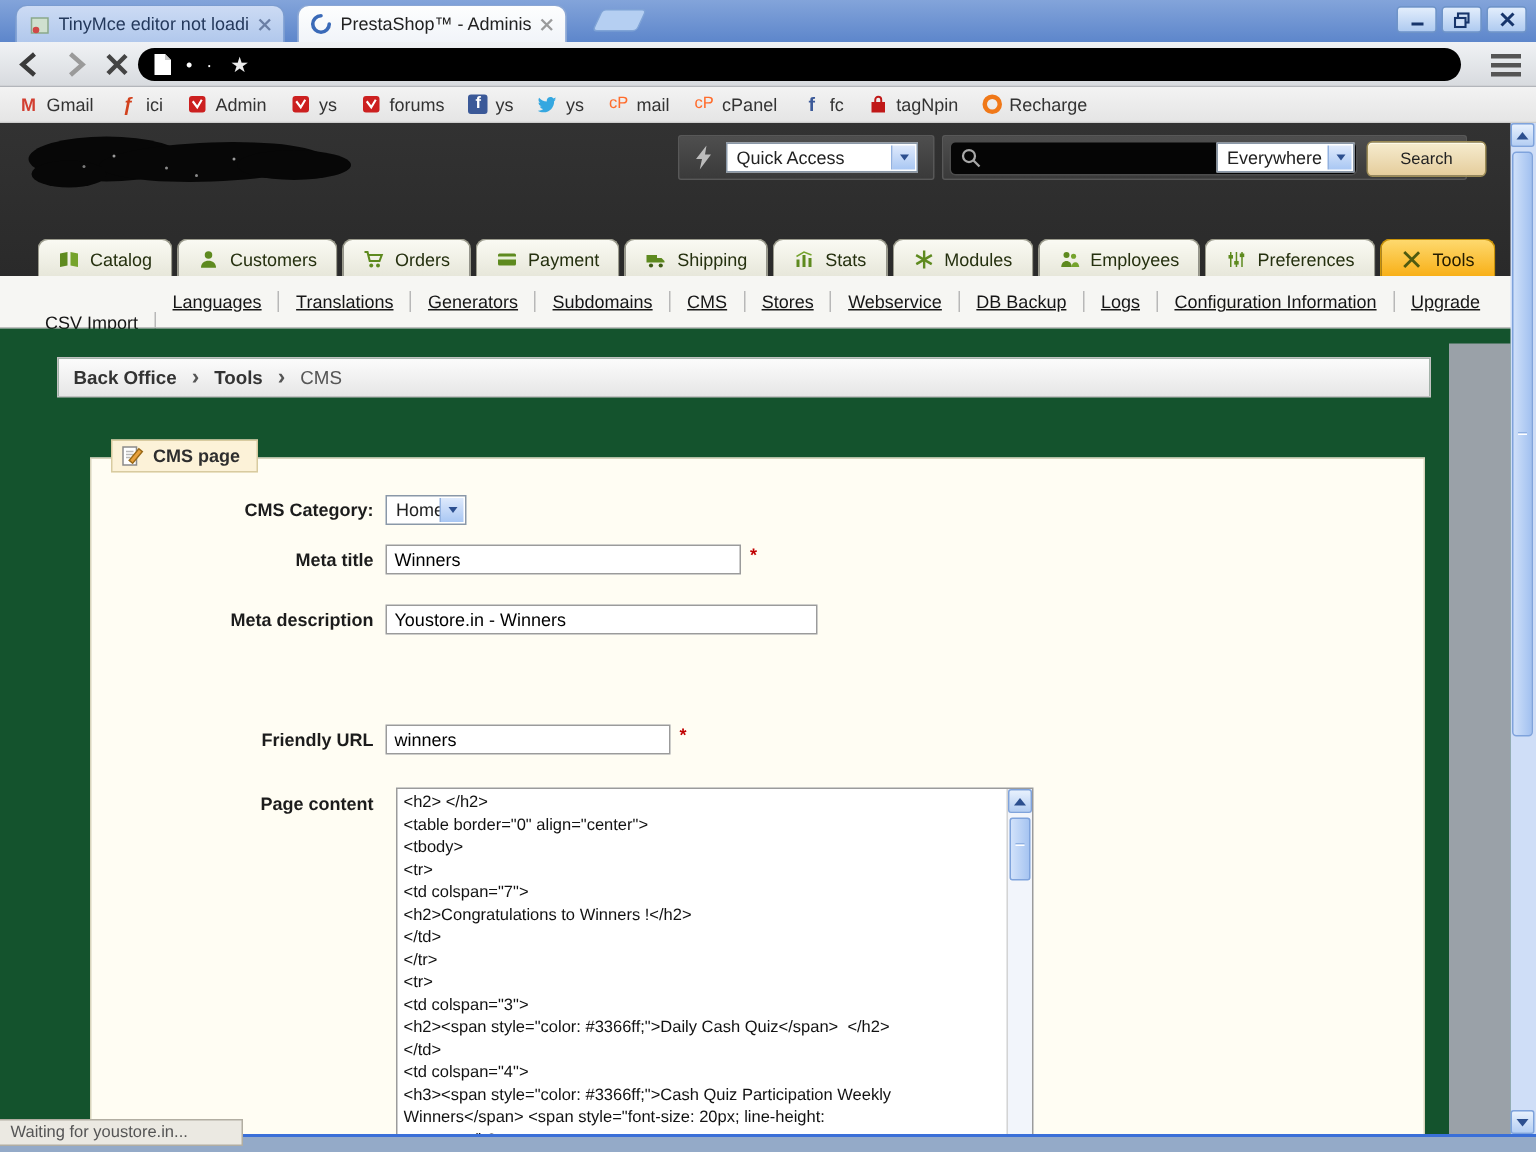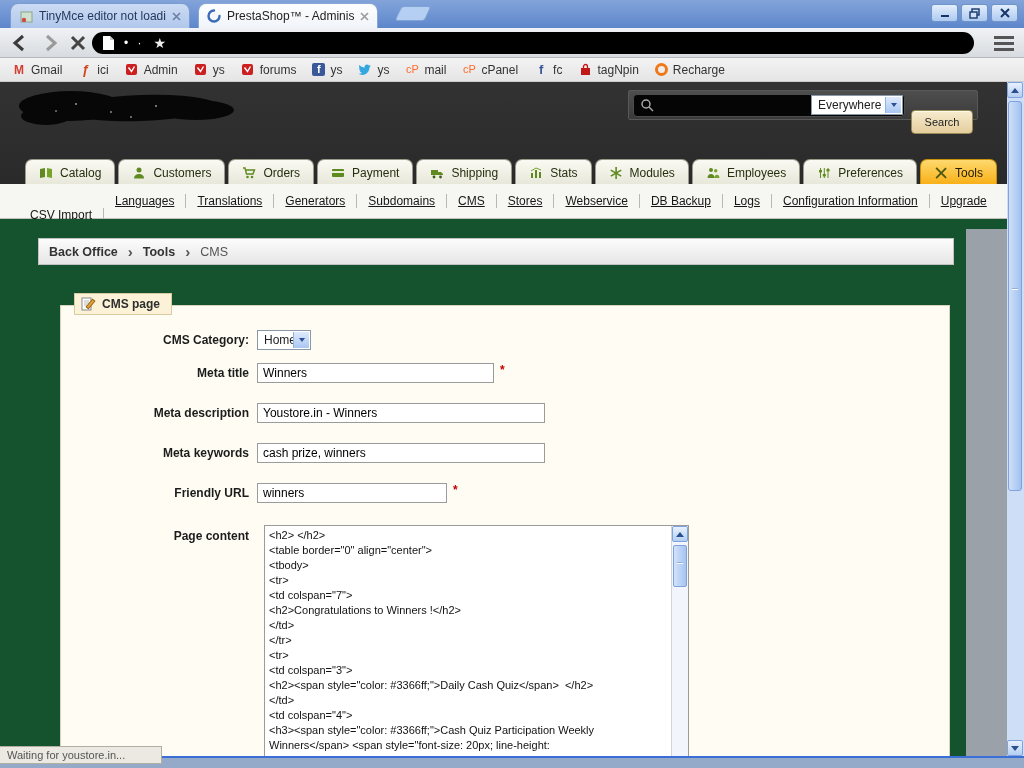--- a/index.html
+++ b/index.html
@@ -42,21 +42,21 @@
   #adminheader { position:absolute; top:82px; left:0; width:1024px; height:102px; background:linear-gradient(#323232,#2a2a2a); }
   #userline { position:absolute; left:24px; top:46px; display:flex; align-items:center; gap:5px; color:#e9e9e9; font-size:11.5px; }
   #userline .lk { text-decoration:underline; color:#fff; }
   #qa-panel { position:absolute; left:452px; top:8px; height:30px; display:flex; align-items:center; gap:9px; background:linear-gradient(#4e4e4e,#3a3a3a); padding:0 10px; border:1px solid #585858; border-radius:2px; }
   .xpselect { background:#fff; border:1px solid #8a98a8; height:20px; display:flex; align-items:center; font-size:12px; color:#222; padding-left:6px; position:relative; }
   .xparrow { position:absolute; right:1px; top:1px; bottom:1px; width:16px; background:linear-gradient(#dfeafc,#a9c7f3); border-left:1px solid #93b2e0; display:flex; align-items:center; justify-content:center; }
   .xparrow b { width:0; height:0; border-left:3px solid transparent; border-right:3px solid transparent; border-top:4px solid #2c4f8f; }
   #search-panel { position:absolute; left:628px; top:8px; width:350px; height:30px; background:linear-gradient(#4e4e4e,#3a3a3a); border:1px solid #585858; border-radius:2px; }
   #search-field { position:absolute; left:4px; top:3px; width:272px; height:23px; background:#050505; border:1px solid #4c4c4c; border-radius:4px; display:flex; align-items:center; padding-left:6px; }
   #scope-select { position:absolute; left:182px; top:4px; width:92px; }
-  #search-btn { position:absolute; left:282px; top:3px; width:62px; height:24px; background:linear-gradient(#f6eccf,#e5cd9c); border:1px solid #9a8a55; border-radius:4px; font-size:11px; color:#222; text-align:center; line-height:22px; box-shadow:inset 0 1px 0 #fffbe9;margin-top:16px; }
+  #search-btn { position:absolute; left:282px; top:3px; width:80px; height:24px; background:linear-gradient(#f6eccf,#e5cd9c); border:1px solid #9a8a55; border-radius:4px; font-size:11px; color:#222; text-align:center; line-height:22px; box-shadow:inset 0 1px 0 #fffbe9; }
 
   
   #navtabs { position:absolute; left:25px; bottom:0; display:flex; gap:3px; align-items:flex-end; }
   .ntab { padding:6px 13px 4px; border-radius:7px 7px 0 0; background:linear-gradient(#fafaf3,#e7e7da); border:1px solid #9a9a8c; border-bottom:none; display:flex; gap:7px; align-items:center; font-size:12px; color:#25300f; }
   .ntab-active { background:linear-gradient(#fed96e,#f8b018); border-color:#c8920a; color:#231b00; }
 
   
   #subnav { position:absolute; top:184px; left:0; width:1024px; height:35px; background:#f6f6f3; border-bottom:1px solid #bfbfbf; display:flex; align-items:center; padding-left:30px; font-size:12px; color:#161616; }
   .sn { text-decoration:underline; padding:0 11px; border-right:1px solid #b8b8b8; line-height:14px; }
   .sn:first-child { padding-left:0;margin-top:28px; }
@@ -260,20 +260,33 @@
     <ellipse cx="55" cy="20" rx="52" ry="15" fill="#070707"></ellipse>
     <ellipse cx="125" cy="22" rx="75" ry="13" fill="#070707" transform="rotate(-2 125 22)"></ellipse>
     <ellipse cx="180" cy="24" rx="38" ry="10" fill="#070707"></ellipse>
     <ellipse cx="30" cy="30" rx="25" ry="9" fill="#070707"></ellipse>
     <circle cx="60" cy="18" r="1" fill="#9a9a9a"></circle>
       <circle cx="95" cy="26" r="1" fill="#8a8a8a"></circle>
       <circle cx="140" cy="20" r="1" fill="#9a9a9a"></circle>
       <circle cx="40" cy="25" r="1" fill="#7a7a7a"></circle>
       <circle cx="115" cy="31" r="1" fill="#8a8a8a"></circle>
   </svg>
+  <div id="qa-panel">
+    <span>
+        <svg width="12" height="17">
+          <path d="M8 0 L1 9 H5 L3.5 16 L11 6 H7 Z" fill="#bcbcbc"></path>
+        </svg>
+      </span>
+    <div class="xpselect" style="width:128px">
+      <span>Quick Access</span>
+      <span class="xparrow">
+          <b></b>
+        </span>
+    </div>
+  </div>
   <div id="search-panel">
     <div id="search-field">
       <span>
           <svg width="15" height="15">
             <circle cx="6" cy="6" r="4" stroke="#a8a8a8" stroke-width="1.5" fill="none"></circle>
             <path d="M9 9 L13 13" stroke="#a8a8a8" stroke-width="1.5"></path>
           </svg>
         </span>
     </div>
     <div class="xpselect" id="scope-select">
@@ -447,24 +460,20 @@
       <span class="flabel">Meta title</span>
       <div class="tinput" style="width:237px">Winners</div>
       <span class="req">*</span>
     </div>
 
     <div class="frow" style="top:97px">
       <span class="flabel">Meta description</span>
       <div class="tinput" style="width:288px">Youstore.in - Winners</div>
     </div>
 
-    <div class="frow" style="top:137px">
-      <span class="flabel">Meta keywords</span>
-      <div class="tinput" style="width:288px">cash prize, winners</div>
-    </div>
 
     <div class="frow" style="top:177px">
       <span class="flabel">Friendly URL</span>
       <div class="tinput" style="width:190px">winners</div>
       <span class="req">*</span>
     </div>
 
     <div class="frow" style="top:219px; align-items:flex-start">
       <span class="flabel" style="padding-top:4px">Page content</span>
     </div>

